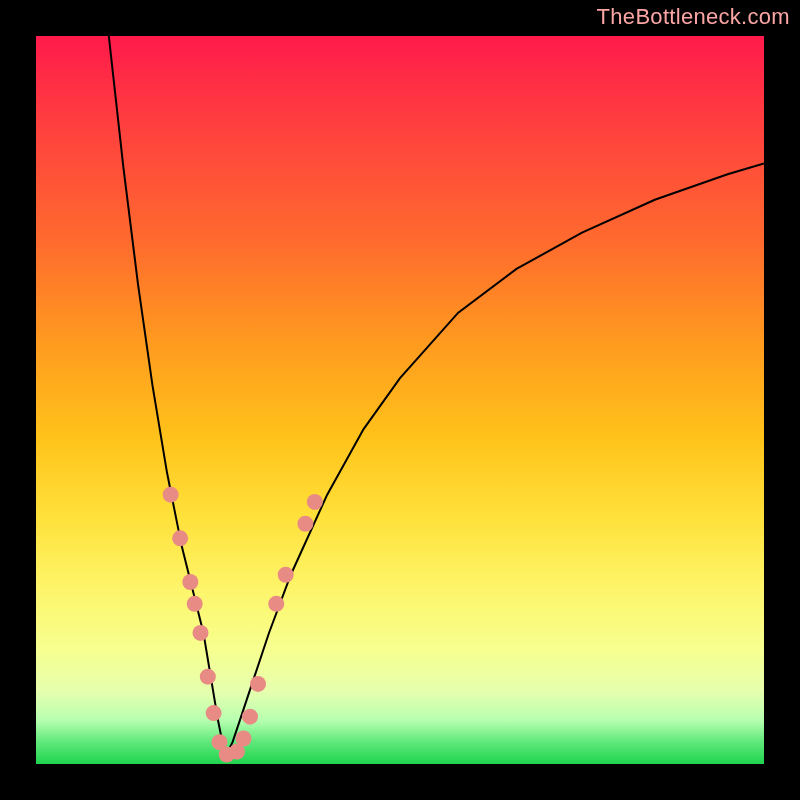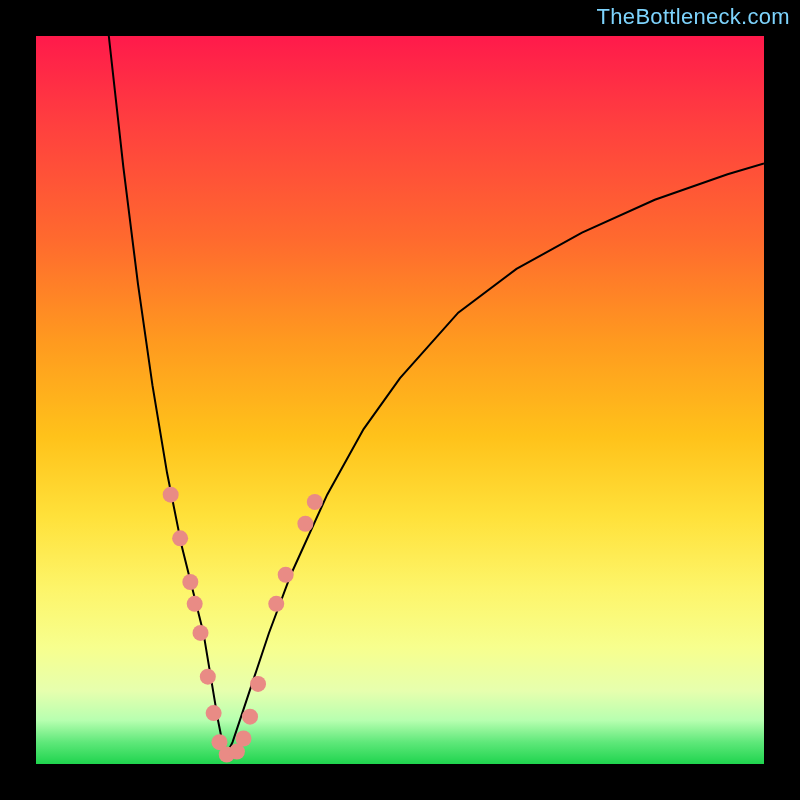--- a/index.html
+++ b/index.html
@@ -16,21 +16,21 @@
     left: 0;
     top: 0;
     width: 800px;
     height: 800px;
     background: #000;
   }
   .watermark {
     position: absolute;
     top: 4px;
     right: 10px;
-    color: #7dd3fc;
+    color: #fca5a5;
     font-size: 22px;
     letter-spacing: 0.3px;
     z-index: 10;
   }
   .plot {
     position: absolute;
     left: 36px;
     top: 36px;
     width: 728px;
     height: 728px;

